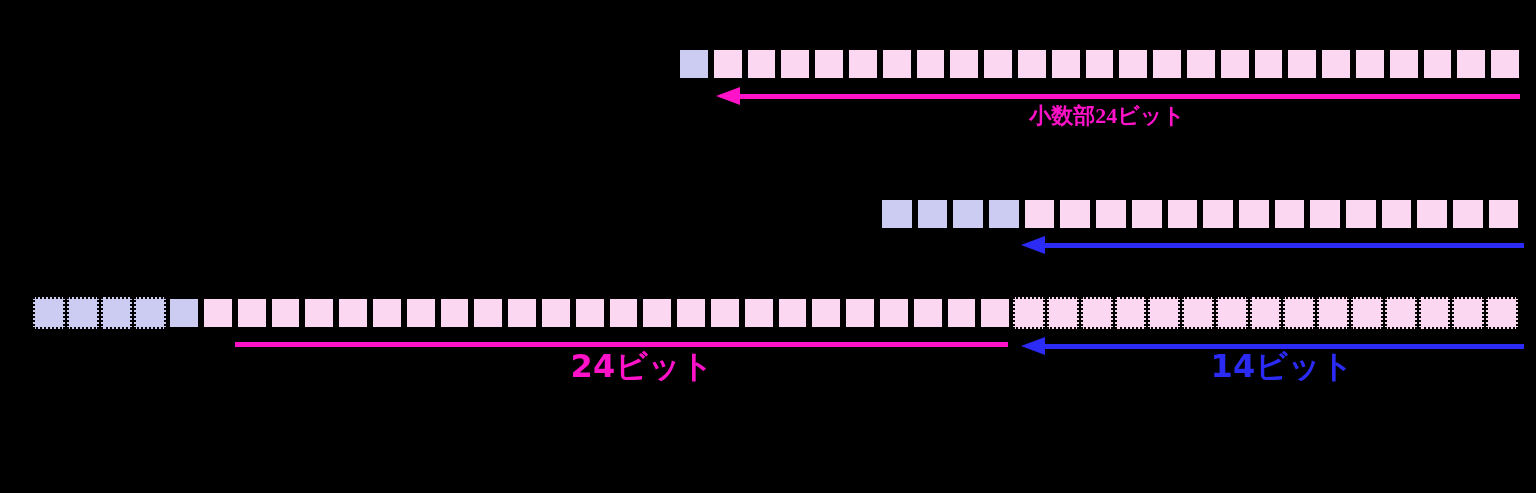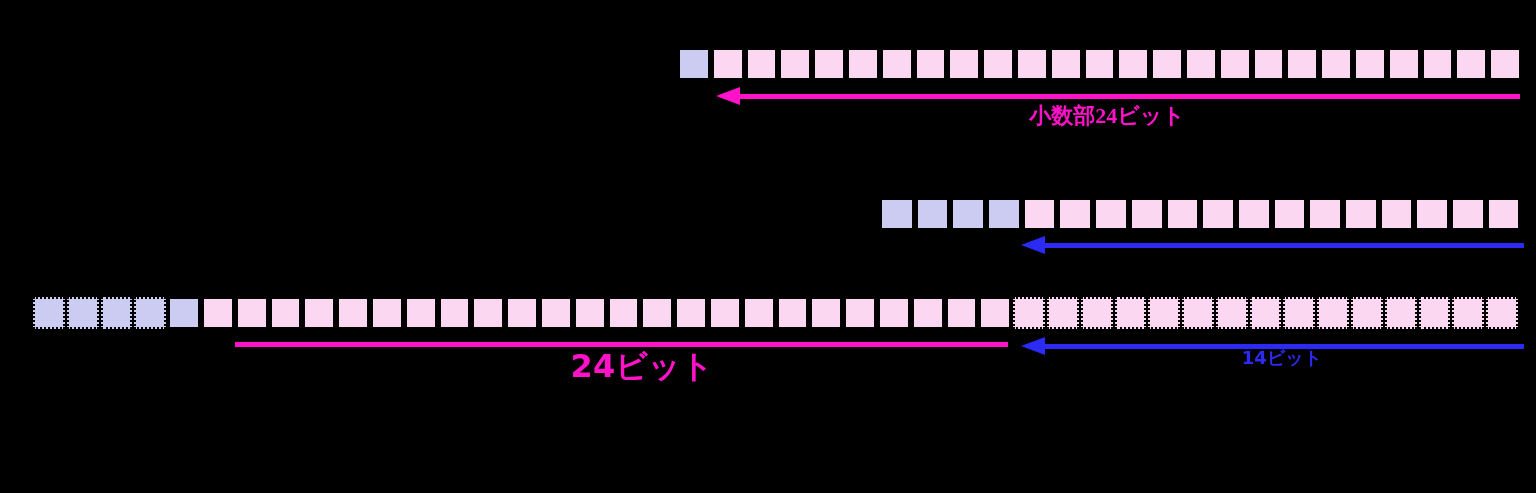--- a/index.html
+++ b/index.html
@@ -62,21 +62,21 @@
     white-space:nowrap;
     line-height:1.2;
   }
   #arrow-frac24{left:716px;top:87px;width:804px;}
   #arrow-frac14{left:1021px;top:236px;width:503px;}
   #line-bits24{left:235px;top:342px;width:773px;}
   #arrow-bits14{left:1021px;top:337px;width:503px;}
   #lbl-frac24{left:1107px;top:103px;font-family:Liberation Serif, serif;}
   #lbl-frac14{left:1274px;top:246px;}
   #lbl-bits24{left:628px;top:347px;font-size:32px;margin-left:14px;}
-  #lbl-bits14{left:1282px;top:347px;font-size:18px;}
+  #lbl-bits14{left:1282px;top:347px;font-size:32px;}
 </style>
 </head>
 <body>
 
 <div class="stage">
 
   <div class="bit-row" id="row-frac24">
       <div class="bit integer solid"></div>
       <div class="bit fraction solid"></div>
       <div class="bit fraction solid"></div>

